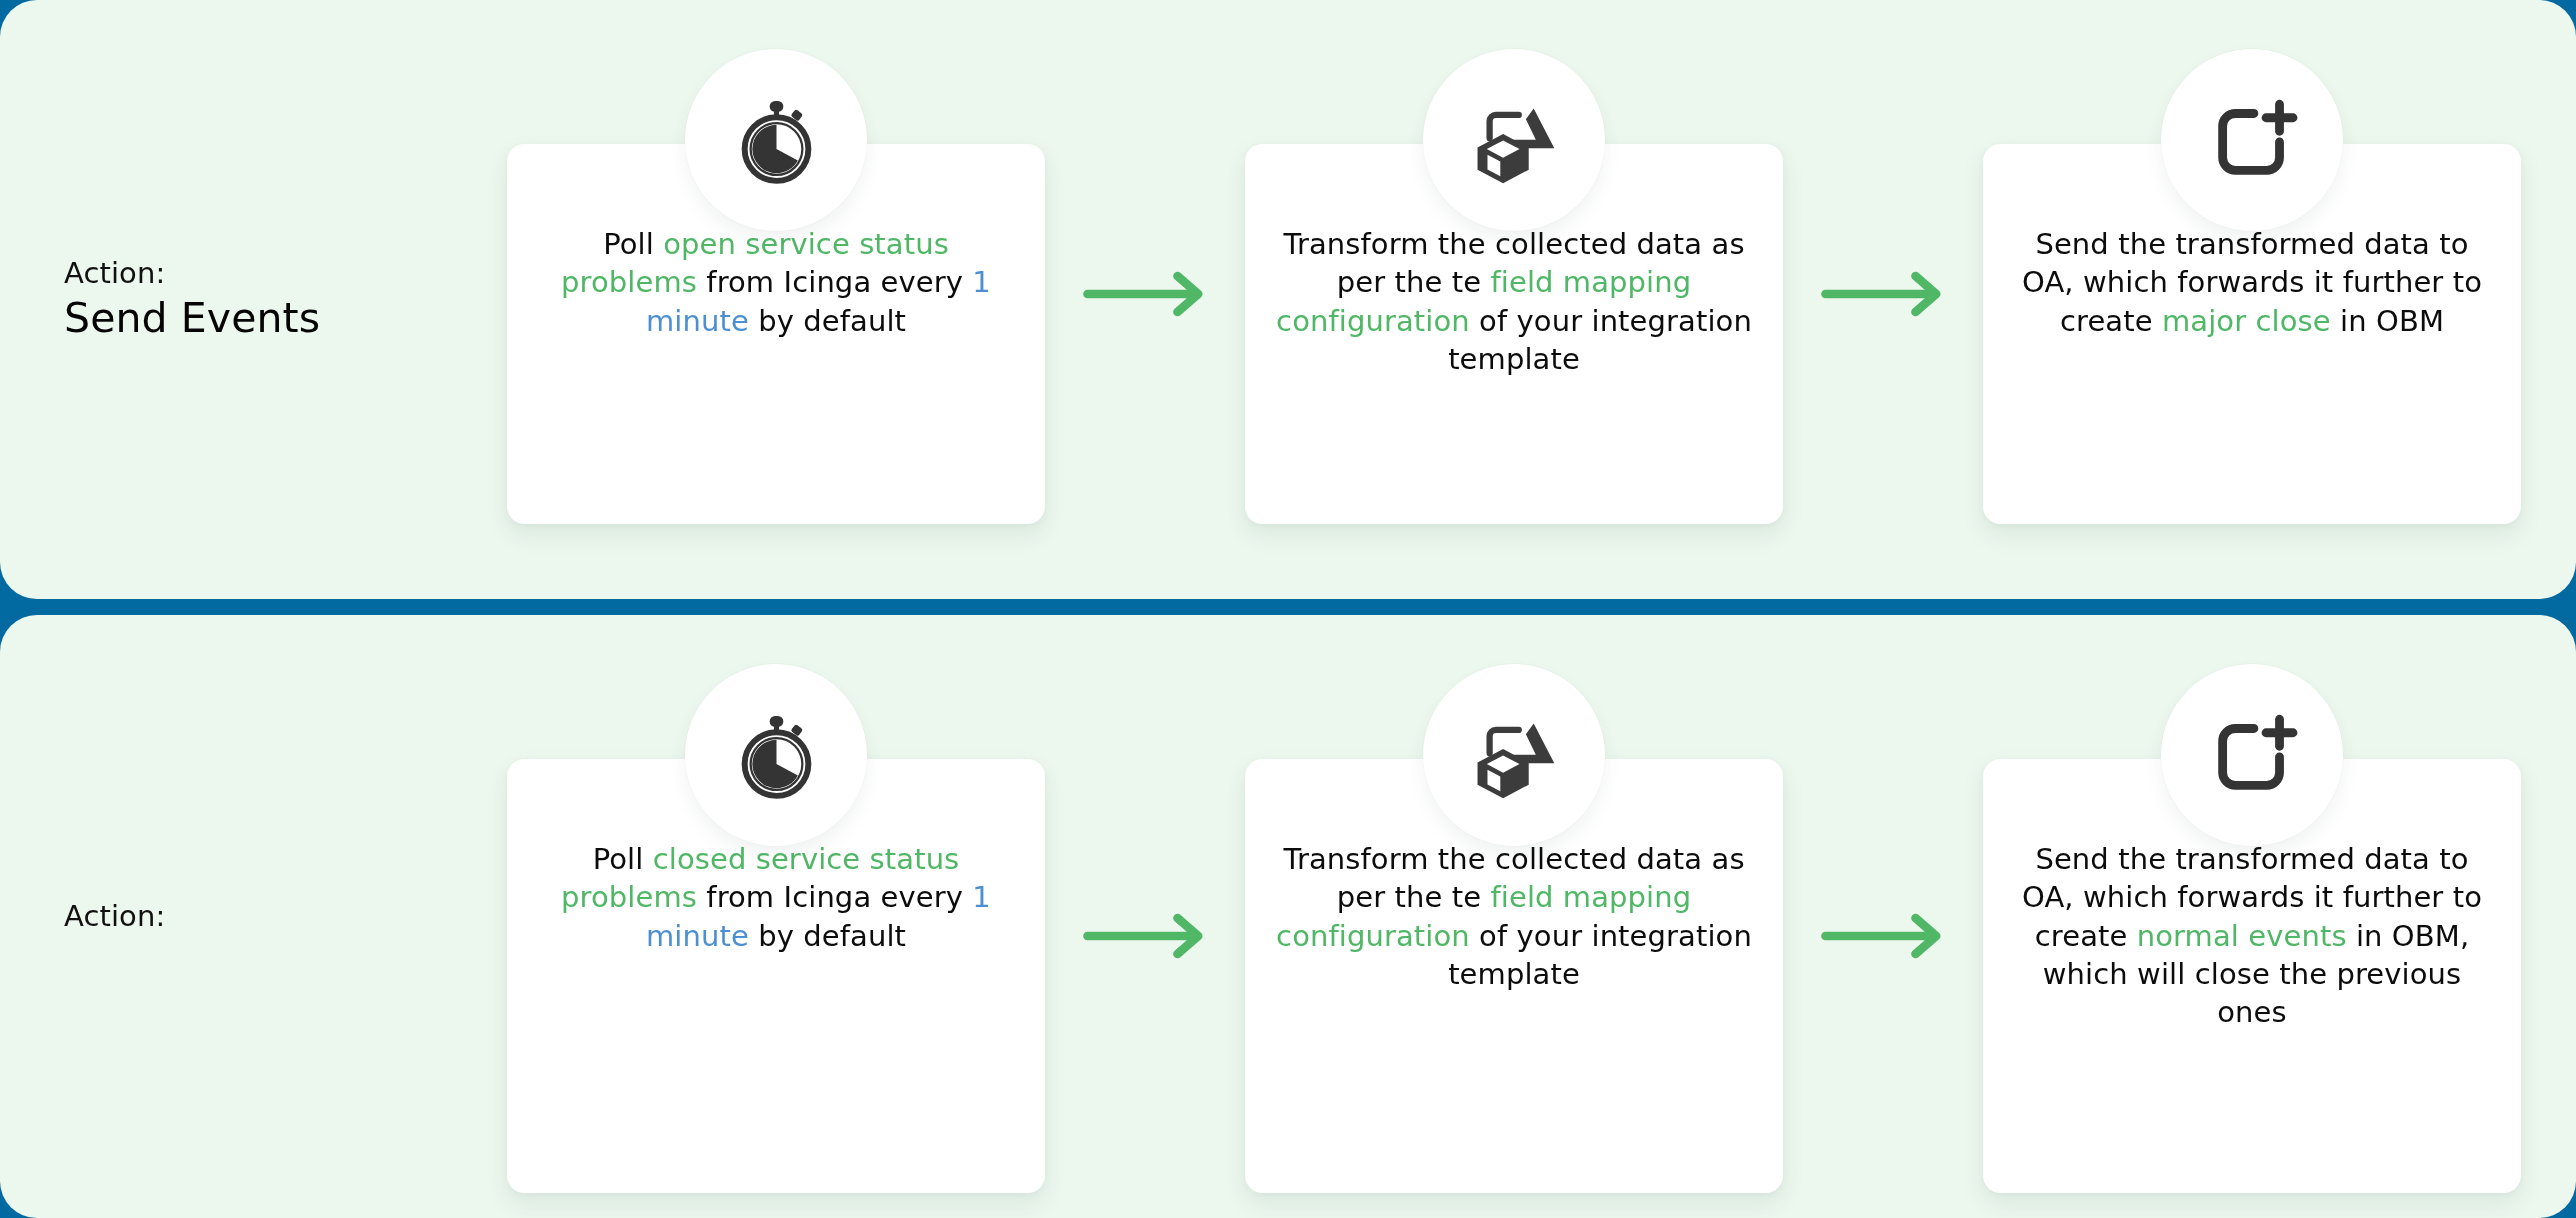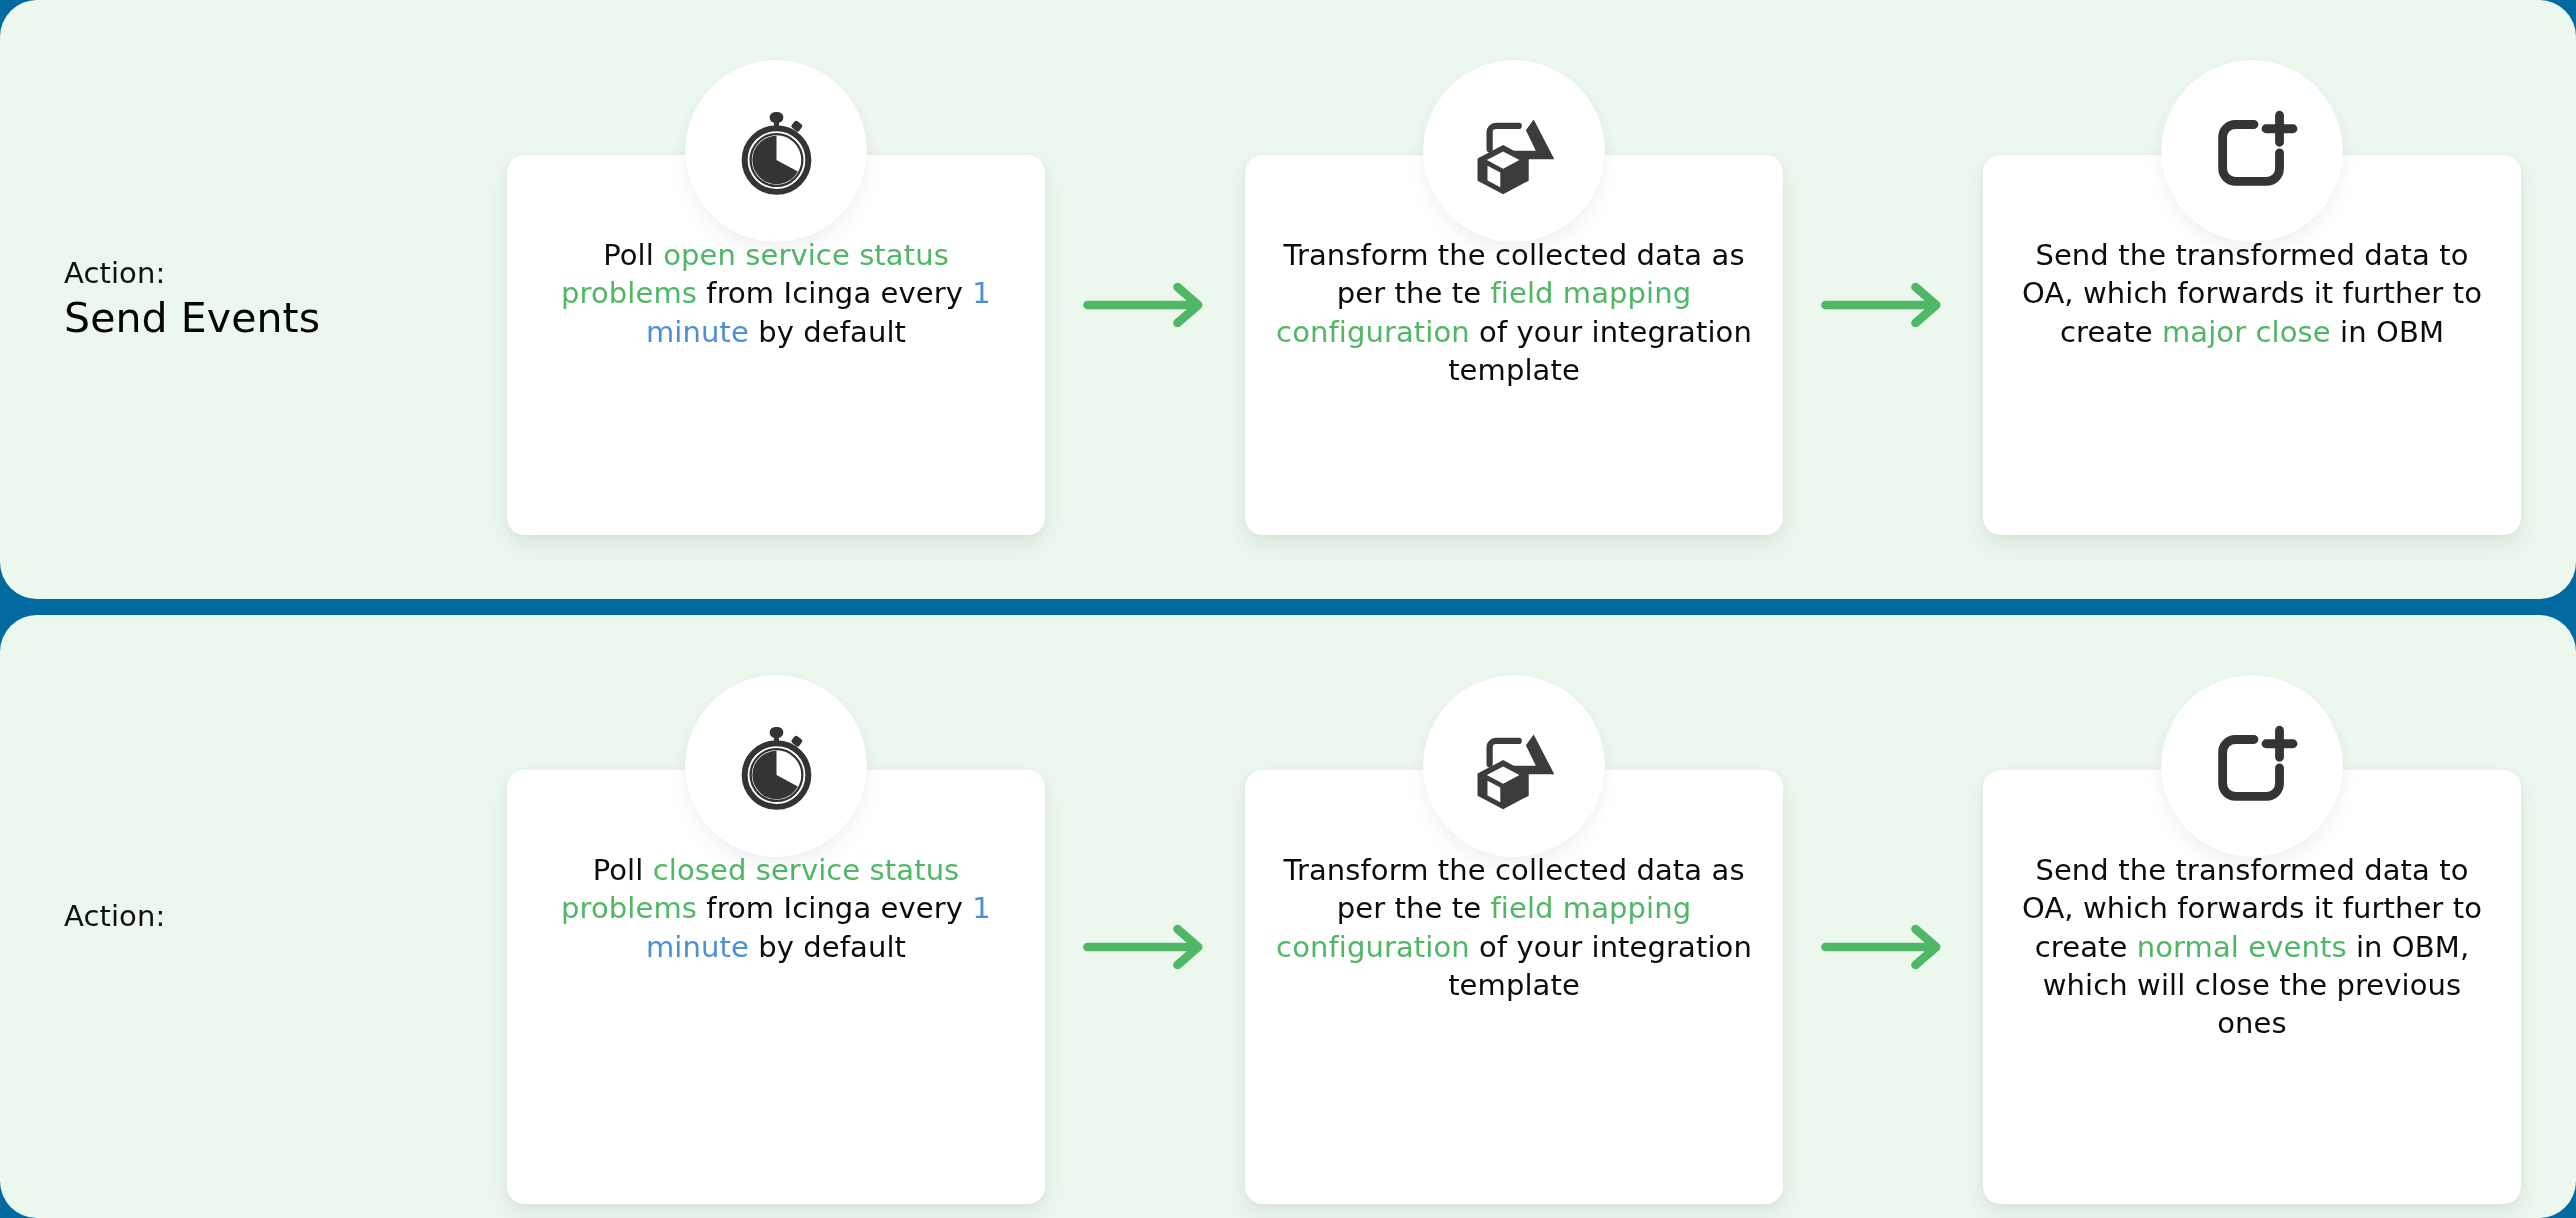--- a/index.html
+++ b/index.html
@@ -68,21 +68,21 @@
     font-weight: 400;
   }
 
   
   .flow {
     flex: 1 1 auto;
     display: flex;
     align-items: flex-start;
     position: relative;
     height: 100%;
-    padding-top: 12px;
+    padding-top: 1px;
   }
 
   .step {
     position: relative;
     width: 538px;
     flex: 0 0 538px;
     display: flex;
     justify-content: center;
   }
 

